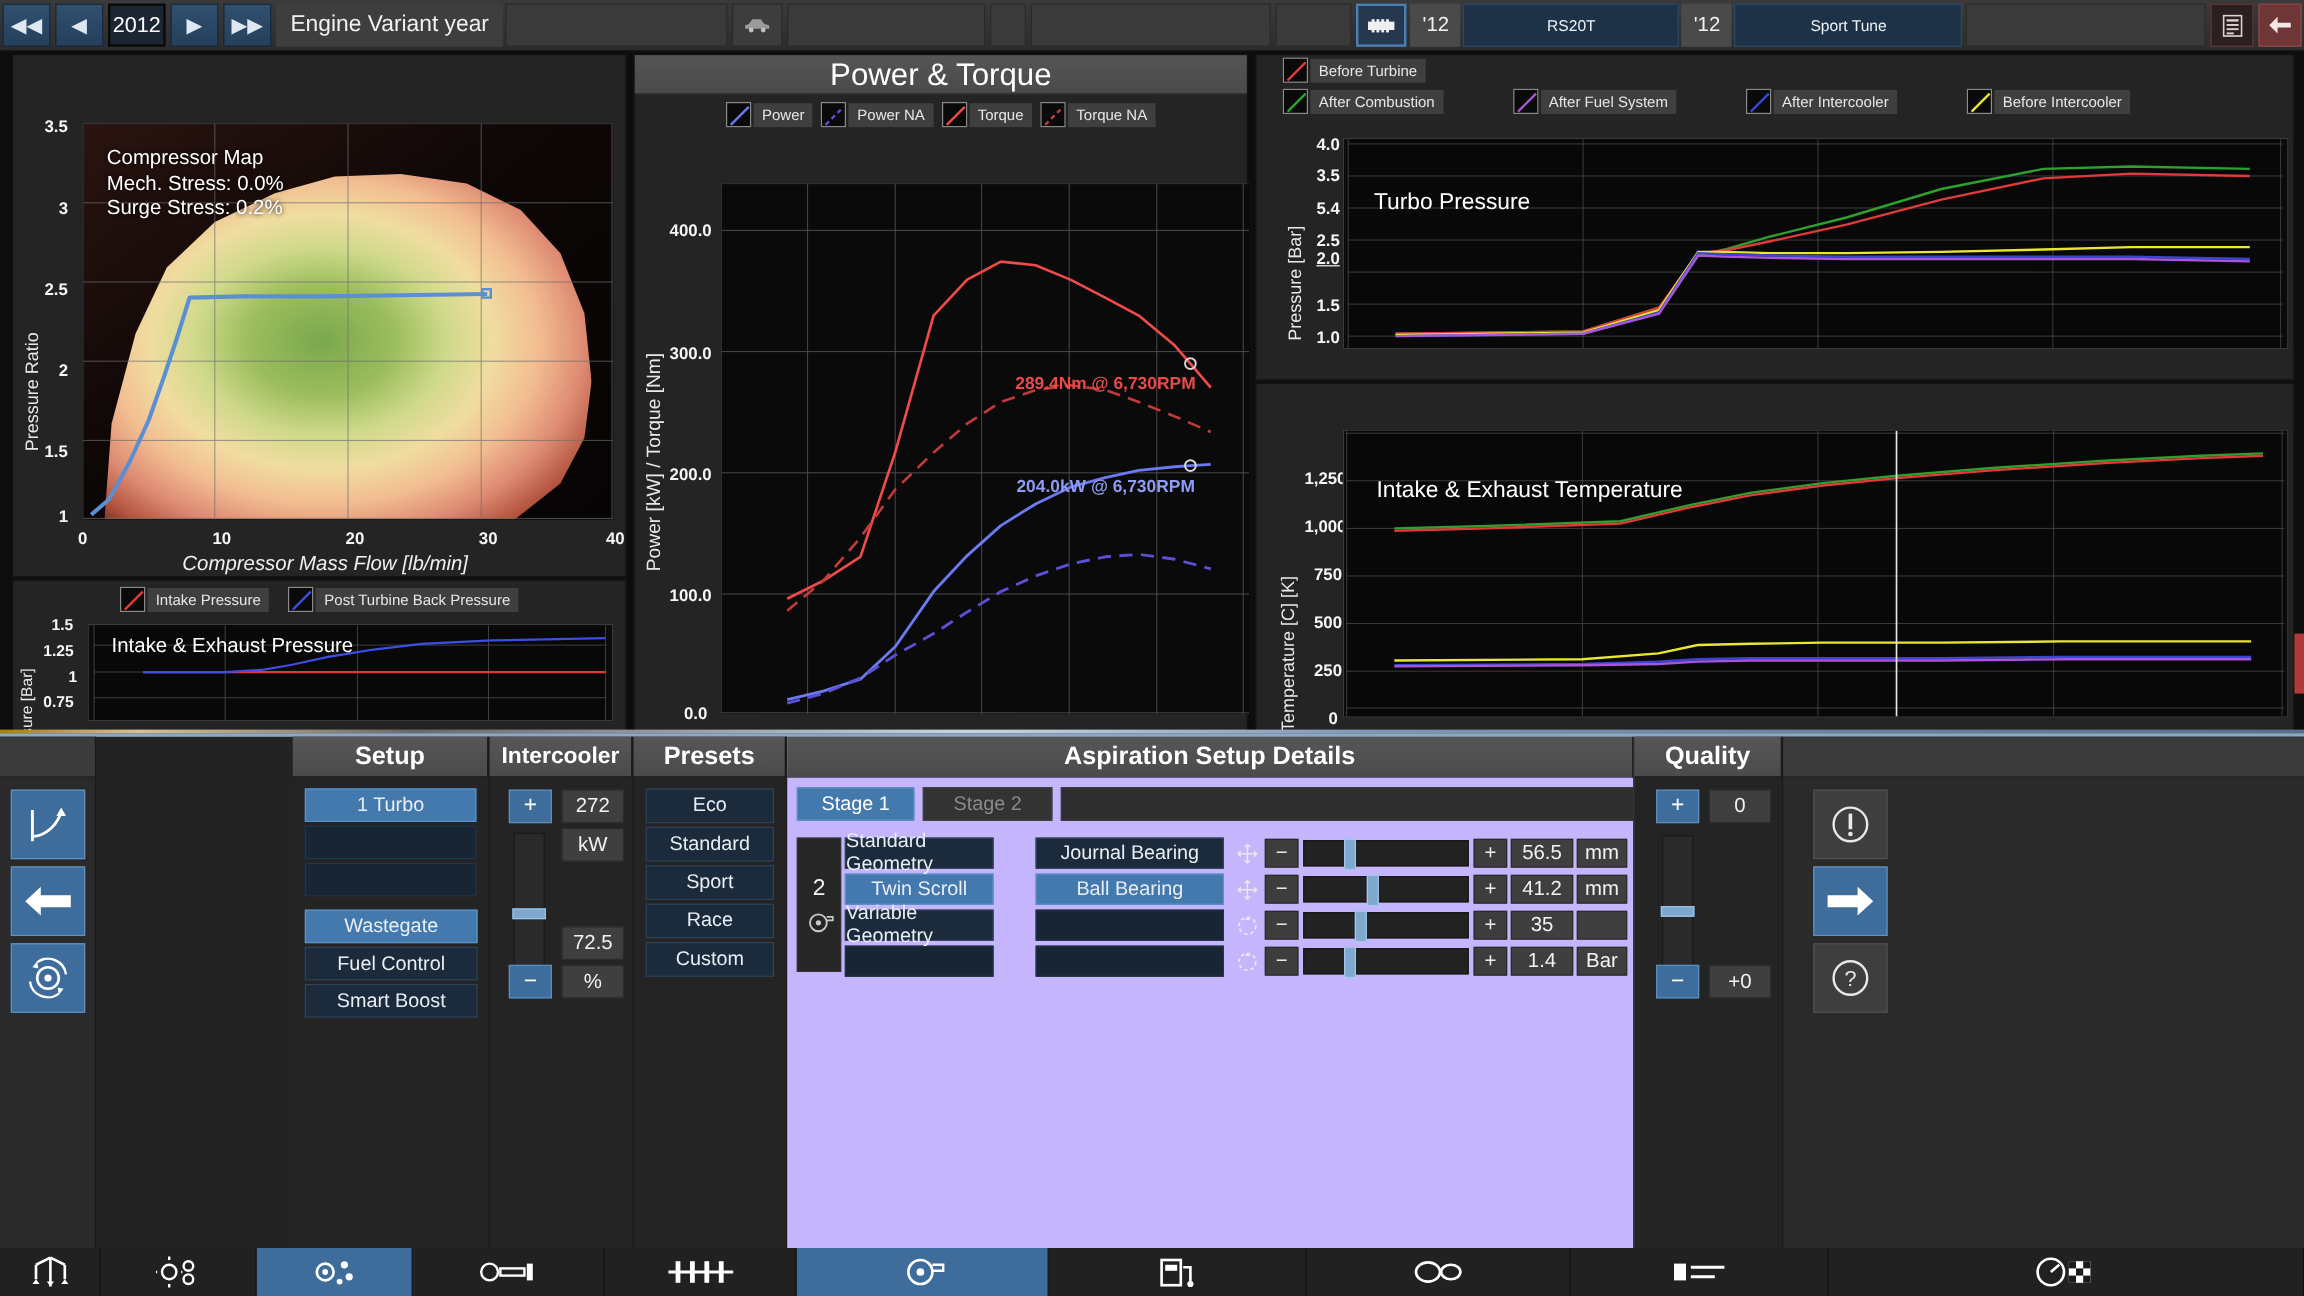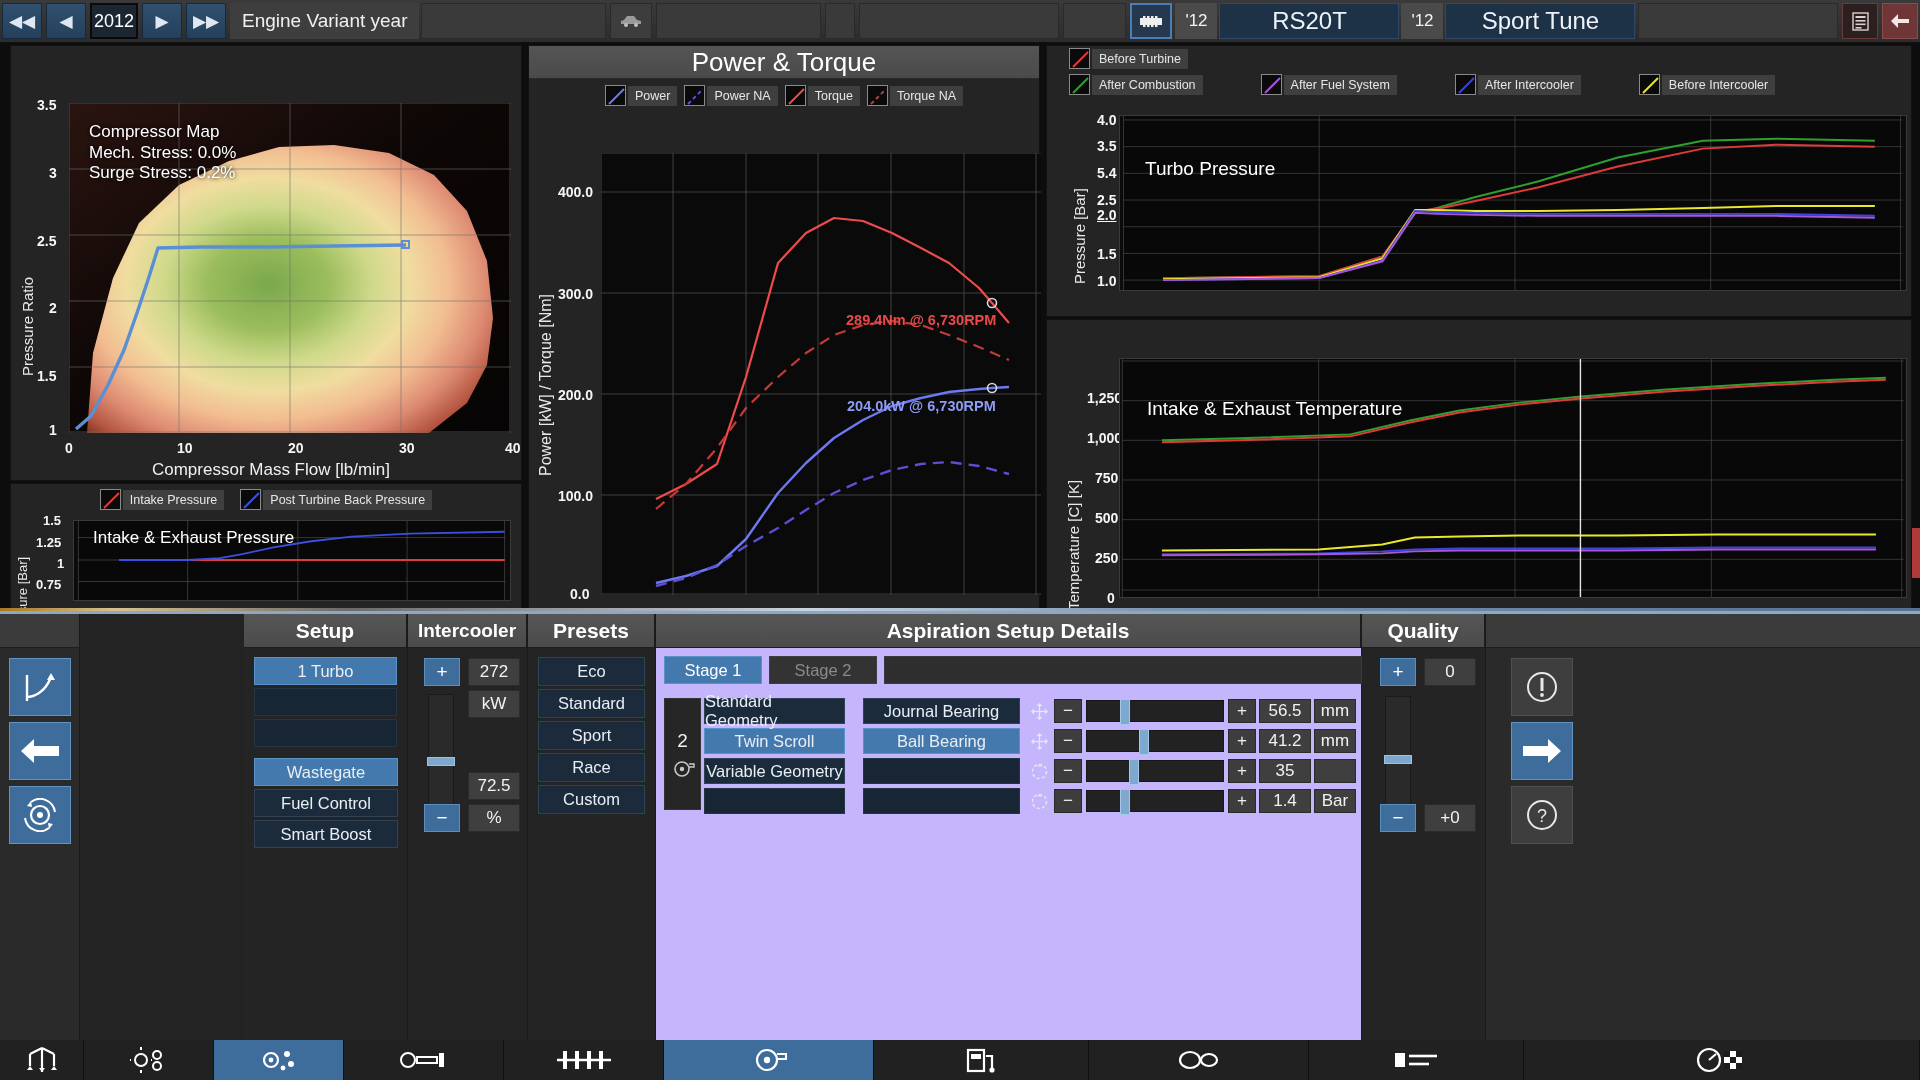--- a/index.html
+++ b/index.html
@@ -17,21 +17,21 @@
     display:flex; align-items:center; justify-content:center; font-size:18px; color:#fff; }
   .tb-label { padding:0 12px; background:#3e3e3e; margin:3px 0 3px 2px; display:flex;
     align-items:center; font-size:19px; color:#f0f0f0; white-space:nowrap; }
   .tb-blank { background:#3a3a3a; margin:3px 2px; border:1px solid #2a2a2a; }
   .tb-icobtn { width:42px; margin:3px 2px; background:#3d3d3d; border:1px solid #2a2a2a;
     display:flex; align-items:center; justify-content:center; cursor:pointer; }
   .tb-icobtn.sel { border:2px solid #4a7fb5; background:#26384d; }
   .tb-yr { width:42px; margin:3px 1px; background:#4a4a4a; display:flex; align-items:center;
     justify-content:center; font-size:17px; color:#f2f2f2; }
   .tb-name { margin:3px 1px; background:#1d3147; border:1px solid #2e4a68; display:flex;
-    align-items:center; justify-content:center; font-size:24px; color:#eef3f8; cursor:pointer; }
+    align-items:center; justify-content:center; font-size:13px; color:#eef3f8; cursor:pointer; }
   .tb-right { margin:3px 2px; background:#2b1f1f; border:1px solid #6d3a3a; width:36px;
     display:flex; align-items:center; justify-content:center; cursor:pointer; }
   .tb-right.arrow { background:#6e3636; border-color:#8d4a4a; }
 
   
   #graphs { position:absolute; left:0; top:43px; width:1920px; height:568px;
     background:#0d0d0d; }
   .panel { position:absolute; background:#242424; border:1px solid #121212; }
 
   .panel-title { background:linear-gradient(#555,#4a4a4a); height:33px; display:flex;
@@ -163,21 +163,21 @@
     <span class="tick-b" style="left:26px; top:187px;">2.5</span>
     <span class="tick-b" style="left:38px; top:254px;">2</span>
     <span class="tick-b" style="left:26px; top:322px;">1.5</span>
     <span class="tick-b" style="left:38px; top:376px;">1</span>
 
     <span class="tick-b" style="left:54px; top:394px;">0</span>
     <span class="tick-b" style="left:166px; top:394px;">10</span>
     <span class="tick-b" style="left:277px; top:394px;">20</span>
     <span class="tick-b" style="left:388px; top:394px;">30</span>
     <span class="tick-b" style="left:494px; top:394px;">40</span>
-    <div class="axis-lab-x" style="left:60px; top:414px; width:400px;">Compressor Mass Flow [lb/min]</div>
+    <div class="axis-lab-x" style="left:60px; top:414px; width:400px;font-style:italic;">Compressor Mass Flow [lb/min]</div>
 
     <svg class="plot" style="left:58px; top:57px; width:442px; height:330px; border:none;" width="442" height="330" viewBox="0 0 442 330">
       <defs>
         <radialGradient id="cmap" cx="45%" cy="55%" r="62%">
           <stop offset="0%" stop-color="#7aa84d"></stop>
           <stop offset="22%" stop-color="#9bbd5c"></stop>
           <stop offset="38%" stop-color="#cfd98a"></stop>
           <stop offset="52%" stop-color="#f0dda0"></stop>
           <stop offset="66%" stop-color="#f2bd91"></stop>
           <stop offset="80%" stop-color="#dd8a72"></stop>
@@ -578,21 +578,21 @@
       <span style="font-size:19px; color:#f0f0f0;">2</span>
       <span>
         <svg width="24" height="20" viewBox="0 0 24 20">
             <circle cx="11" cy="10" r="7" fill="none" stroke="#c9c9c9" stroke-width="1.6"></circle>
             <circle cx="11" cy="10" r="2.2" fill="#c9c9c9"></circle>
             <path d="M18 5 h5 v3 h-5" fill="none" stroke="#c9c9c9" stroke-width="1.4"></path>
           </svg>
       </span>
     </div>
 
-    <div style="position:absolute; left:48px; top:84px; width:141px;">
+    <div style="position:absolute; left:48px; top:84px; width:124px;">
       <div class="opt plain" style="height:26px; margin-bottom:4px;">Standard Geometry</div>
       <div class="opt on" style="height:26px; margin-bottom:4px;">Twin Scroll</div>
       <div class="opt plain" style="height:26px; margin-bottom:4px;">Variable Geometry</div>
       <div class="opt empty" style="height:26px;"></div>
     </div>
 
     <div style="position:absolute; left:207px; top:84px; width:157px;">
       <div class="opt plain" style="height:26px; margin-bottom:4px;">Journal Bearing</div>
       <div class="opt on" style="height:26px; margin-bottom:4px;">Ball Bearing</div>
       <div class="opt empty" style="height:26px; margin-bottom:4px;"></div>

